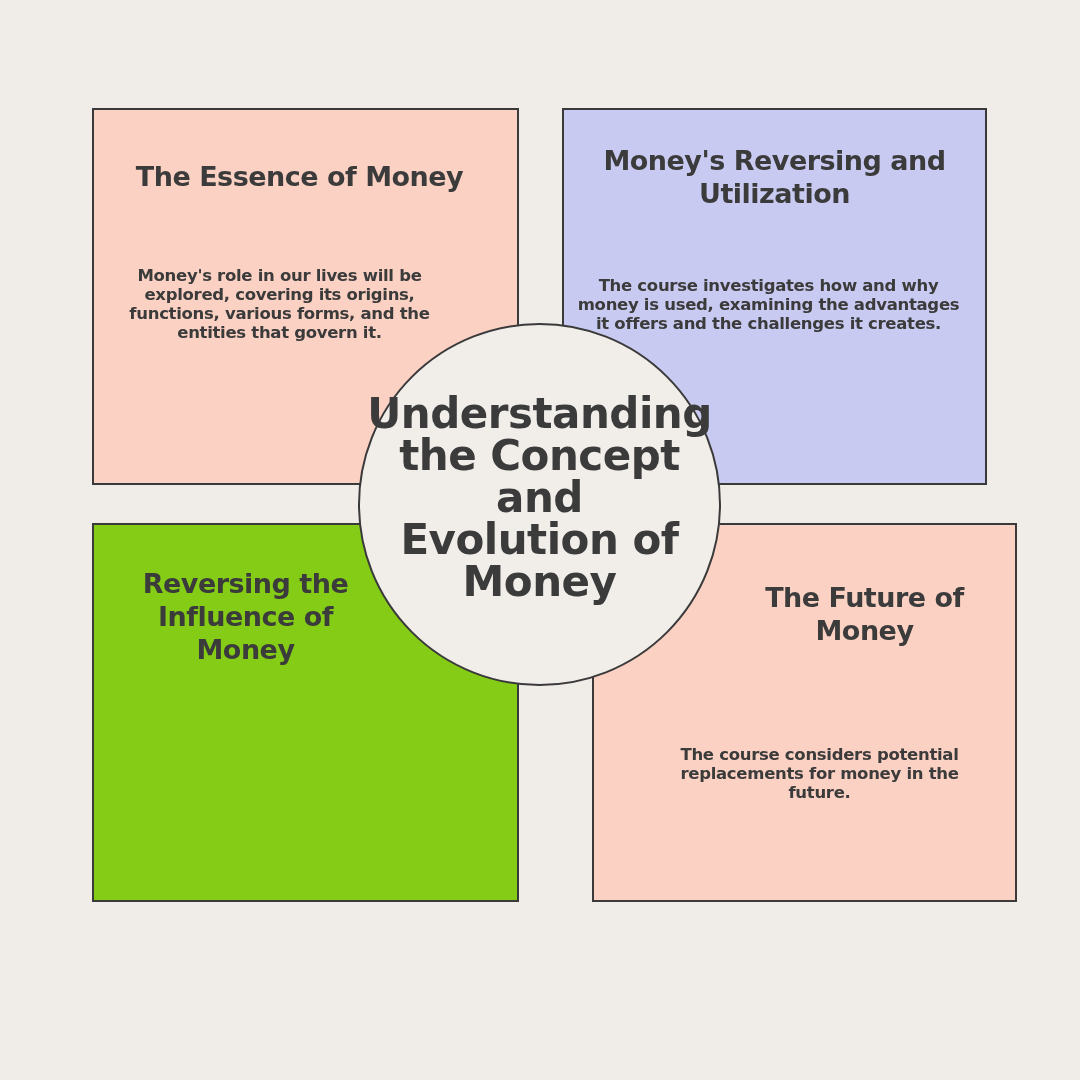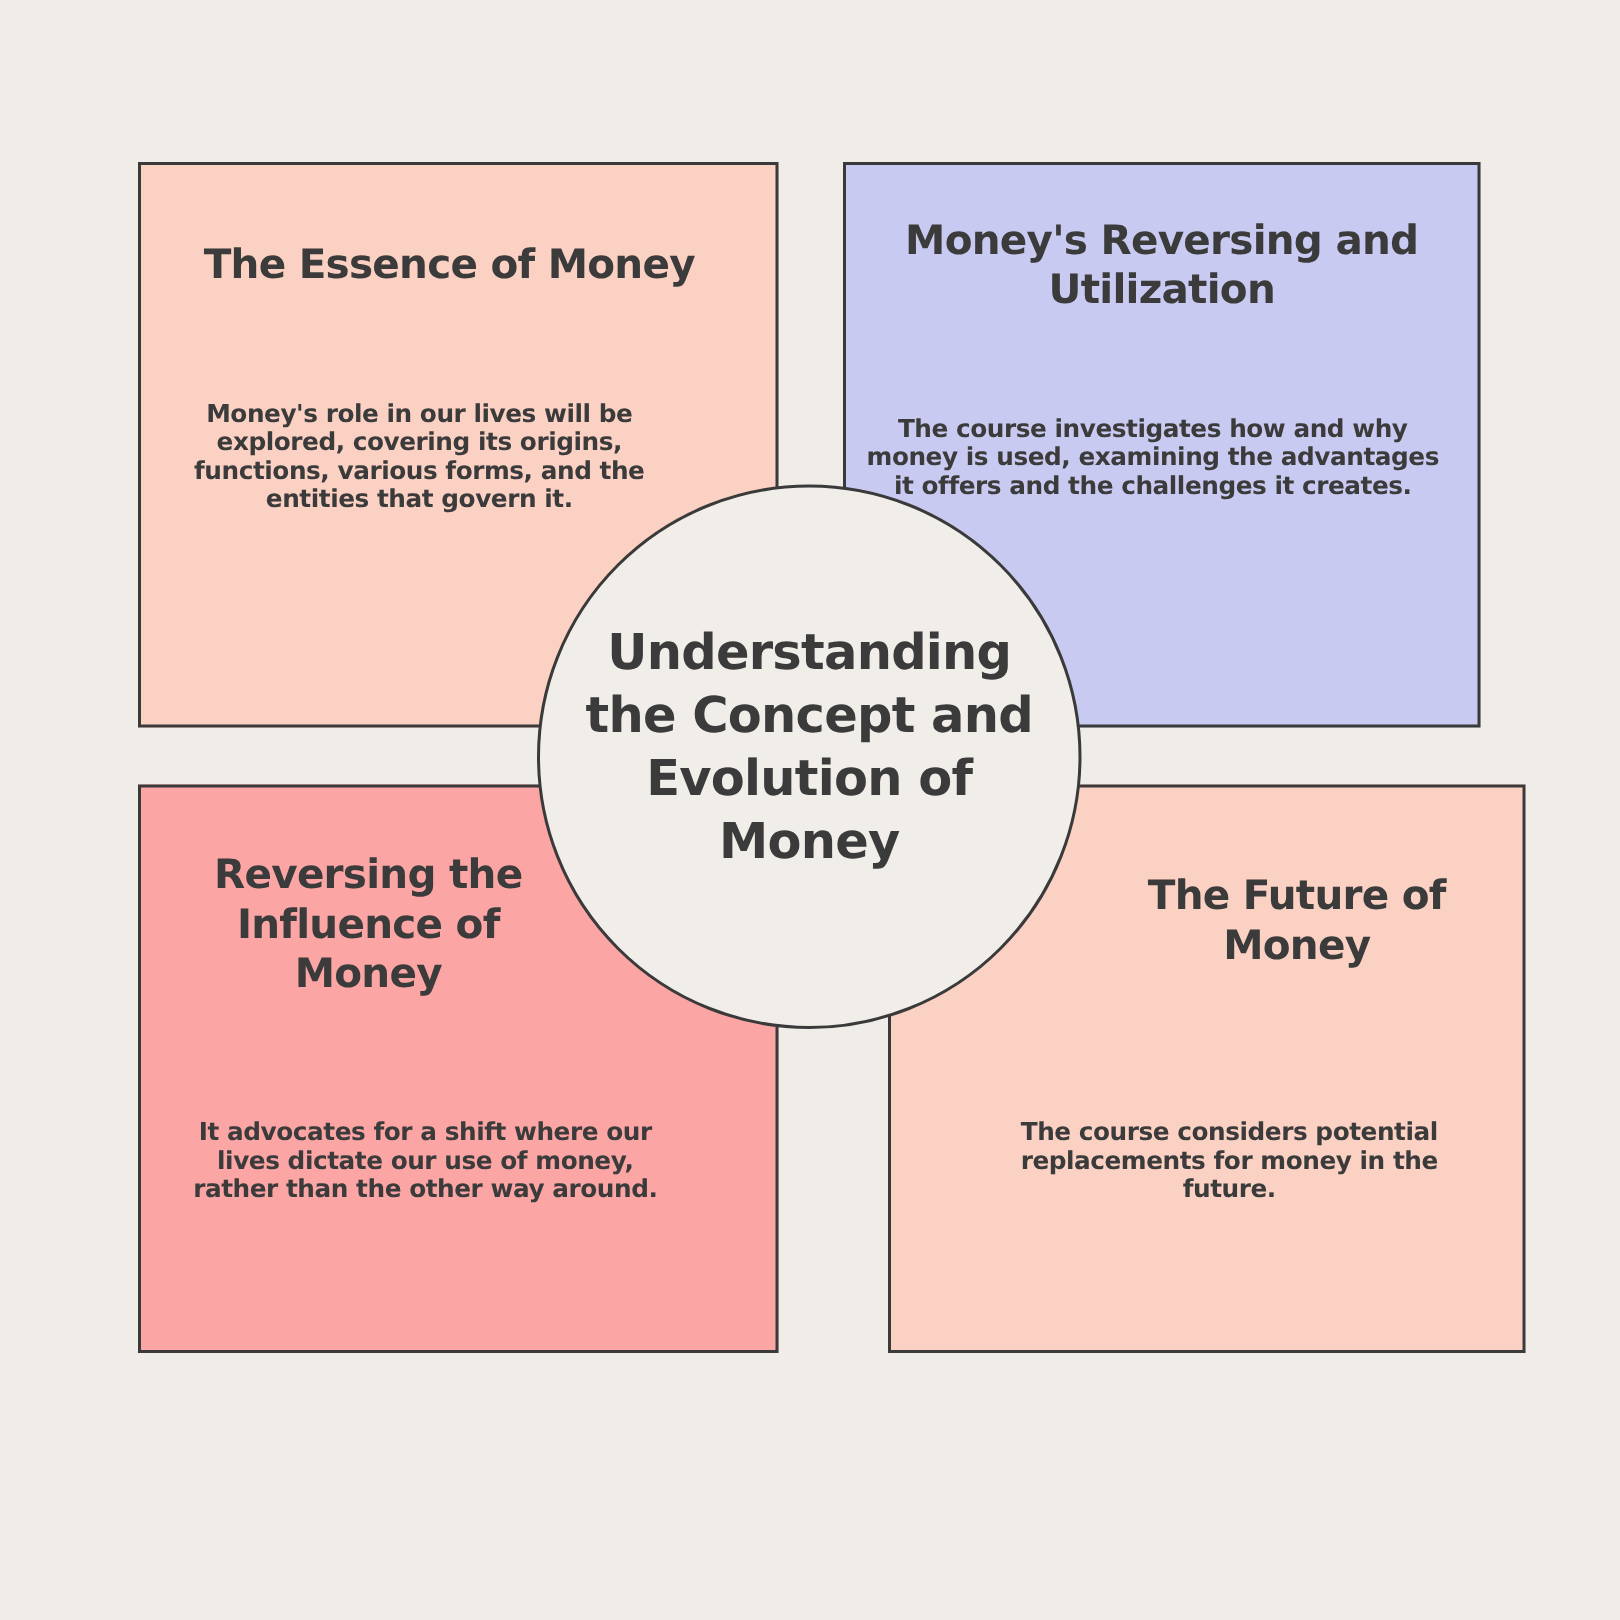--- a/index.html
+++ b/index.html
@@ -64,21 +64,21 @@
     border-style: solid;
     border-width: 2px;
     box-sizing: border-box;
     display: flex;
     align-items: center;
     justify-content: center;
   }
   .center-circle h1 {
     margin: 0;
     margin-top: -14px;
-    font-size: 33px;
+    font-size: 42px;
     line-height: 42px;
     font-weight: bold;
     letter-spacing: -0.5px;
     text-align: center;
     white-space: pre-line;
   }
 </style>
 </head>
 <body>
 
@@ -93,27 +93,24 @@
   </section>
 
   <section class="card card-tr" style="background-color: rgb(201, 202, 241); border-color: rgb(58, 58, 58);">
     <h2>Money's Reversing and
 Utilization</h2>
     <p>The course investigates how and why
 money is used, examining the advantages
 it offers and the challenges it creates.</p>
   </section>
 
-  <section class="card card-bl" style="background-color: #fca5a5; border-color: rgb(58, 58, 58);">
+  <section class="card card-bl" style="background-color: #84cc16; border-color: rgb(58, 58, 58);">
     <h2>Reversing the
 Influence of
 Money</h2>
-    <p>It advocates for a shift where our
-lives dictate our use of money,
-rather than the other way around.</p>
   </section>
 
   <section class="card card-br" style="background-color: rgb(251, 209, 195); border-color: rgb(58, 58, 58);">
     <h2>The Future of
 Money</h2>
     <p>The course considers potential
 replacements for money in the
 future.</p>
   </section>
 

